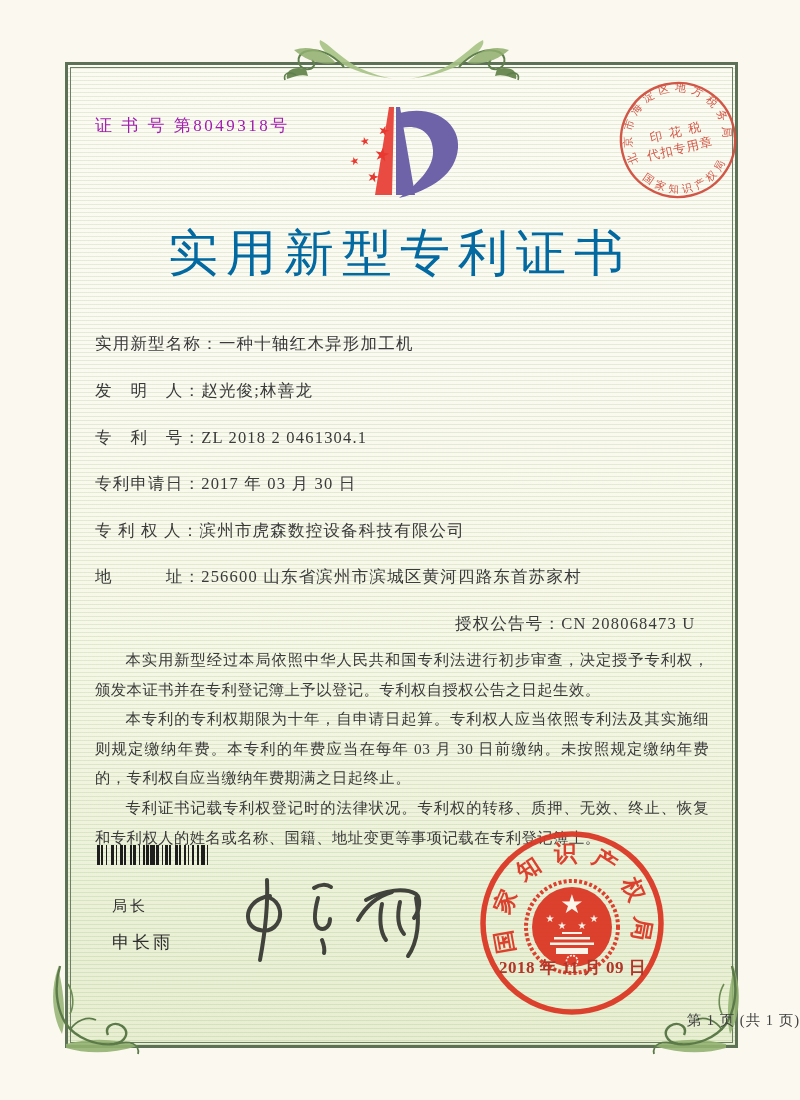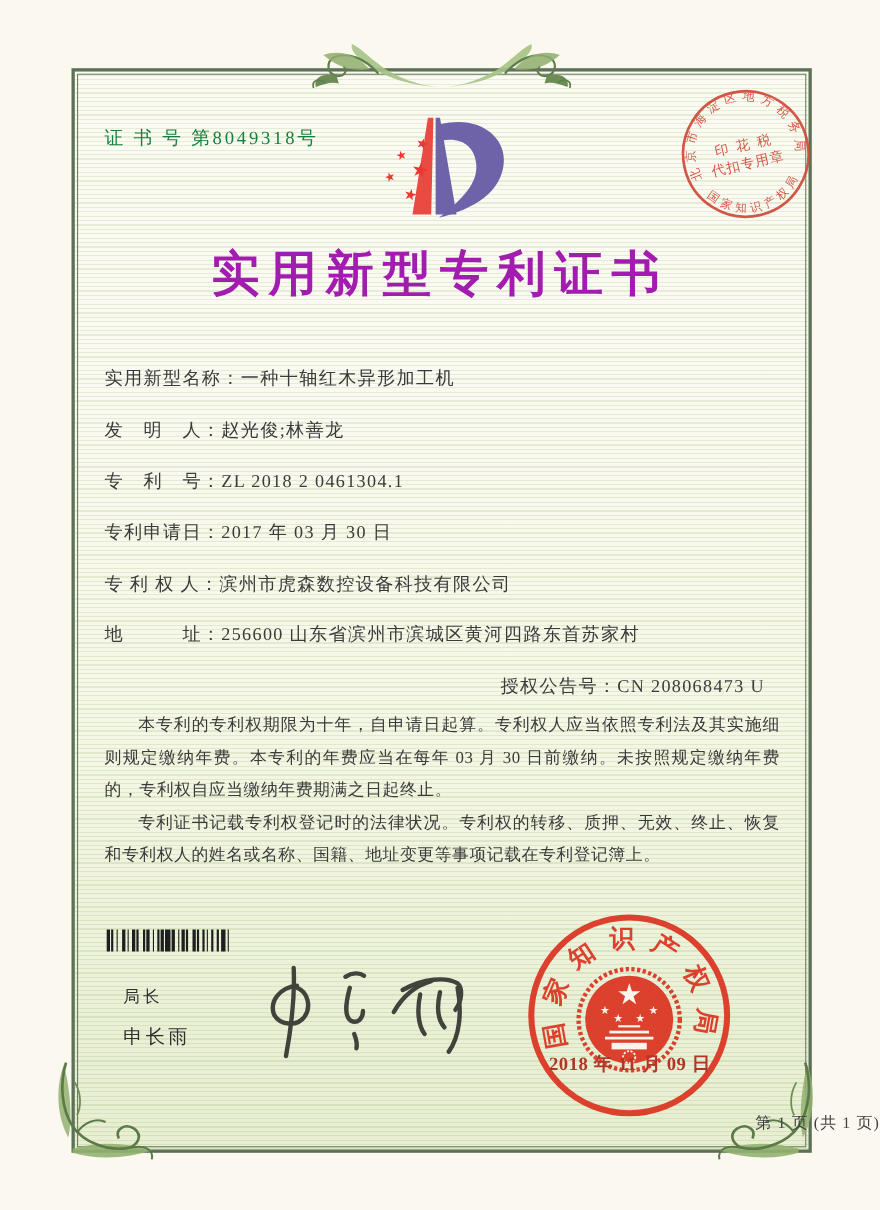--- a/index.html
+++ b/index.html
@@ -18,23 +18,23 @@
     border:3px solid #5c7156;
     box-sizing:border-box;
     background:
       repeating-linear-gradient(0deg, rgba(140,175,95,0.20) 0 1px, rgba(140,175,95,0) 1px 4px),
       linear-gradient(180deg,#fcfbf3 0%,#fbfaf2 30%,#f5f7e6 62%,#eaf0d6 88%,#e7eed1 100%);
   }
   .frame-inner{
     position:absolute;inset:2px;border:1px solid #6b7f63;
   }
   .abs{position:absolute;}
-  .cert-number{left:95px;top:114px;font-size:17px;letter-spacing:2.5px;color:#15803d;}
-  .title{left:0;top:220px;width:100%;text-align:center;font-size:44px;font-weight:700;
-         letter-spacing:8px;color:#a21caf;}
+  .cert-number{left:95px;top:114px;font-size:17px;letter-spacing:2.5px;color:#a21caf;}
+  .title{left:0;top:220px;width:100%;text-align:center;font-size:50px;font-weight:400;
+         letter-spacing:8px;color:#0369a1;}
   .field{left:95px;font-size:16.5px;letter-spacing:1.2px;color:#3a3a3a;white-space:nowrap;}
   .f0{top:333px}.f1{top:380px}.f2{top:427px}.f3{top:473px}.f4{top:520px}.f5{top:566px}.f6{top:613px}
   .grant-no{left:455px;top:613px;font-size:16.5px;letter-spacing:1.2px;white-space:nowrap;}
   .paras{left:95px;top:645px;width:614px;}
   .paras p{margin:0;text-indent:2em;font-size:15.3px;line-height:29.6px;
            letter-spacing:0.5px;text-align:justify;color:#3a3a3a;}
   .barcode{left:97px;top:845px;width:216px;height:20px;display:flex;align-items:stretch;}
   .barcode div{background:#1e1e1e;}
   .barcode span{background:transparent;}
   .signer-title{left:112px;top:897px;font-size:15px;letter-spacing:3px;
@@ -134,20 +134,21 @@
 
   <div class="abs field f1"><span>发　明　人：</span><span>赵光俊;林善龙</span></div>
   <div class="abs field f0"><span>实用新型名称：</span><span>一种十轴红木异形加工机</span></div>
   <div class="abs field f2"><span>专　利　号：</span><span>ZL 2018 2 0461304.1</span></div>
   <div class="abs field f3"><span>专利申请日：</span><span>2017 年 03 月 30 日</span></div>
   <div class="abs field f4"><span>专 利 权 人：</span><span>滨州市虎森数控设备科技有限公司</span></div>
   <div class="abs field f5"><span>地　　　址：</span><span>256600 山东省滨州市滨城区黄河四路东首苏家村</span></div>
   <div class="abs grant-no"><span>授权公告号：</span><span>CN 208068473 U</span></div>
 
   <div class="abs paras">
+    <p>本实用新型经过本局依照中华人民共和国专利法进行初步审查，决定授予专利权，颁发本证书并在专利登记簿上予以登记。专利权自授权公告之日起生效。</p>
     <p>本专利的专利权期限为十年，自申请日起算。专利权人应当依照专利法及其实施细则规定缴纳年费。本专利的年费应当在每年 03 月 30 日前缴纳。未按照规定缴纳年费的，专利权自应当缴纳年费期满之日起终止。</p>
     <p>专利证书记载专利权登记时的法律状况。专利权的转移、质押、无效、终止、恢复和专利权人的姓名或名称、国籍、地址变更等事项记载在专利登记簿上。</p>
   </div>
 
   <div class="abs barcode" id="barcode">
       <div style="width: 2.9px; flex: 0 0 2.9px;"></div>
       <span style="width: 1.45px; flex: 0 0 1.45px;"></span>
       <div style="width: 1.45px; flex: 0 0 1.45px;"></div>
       <span style="width: 2.9px; flex: 0 0 2.9px;"></span>
       <div style="width: 1.45px; flex: 0 0 1.45px;"></div>

